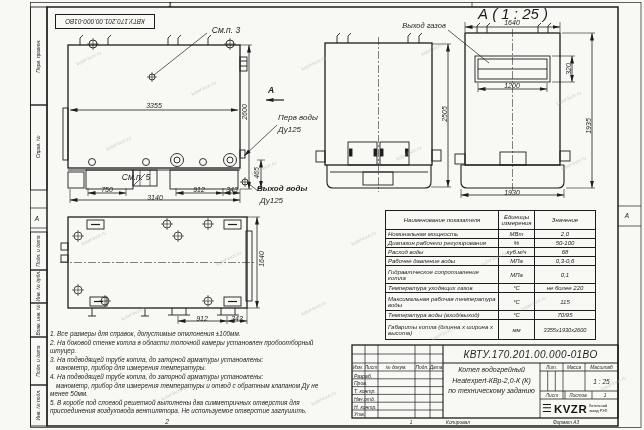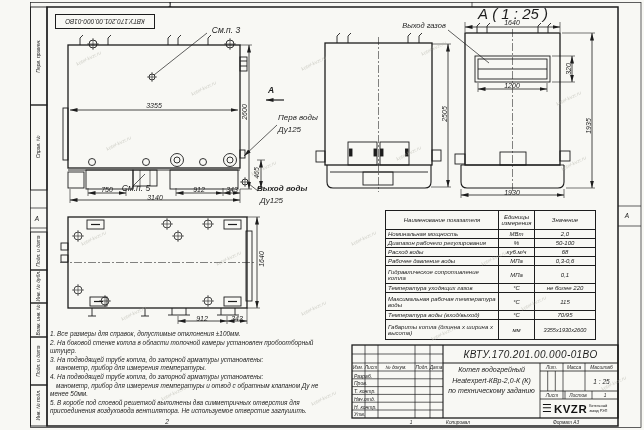--- a/index.html
+++ b/index.html
@@ -222,21 +222,21 @@
 
 <div class="vlabel" style="top:56px;">Перв. примен.</div>
 <div class="vlabel" style="top:147px;">Справ. №</div>
 <div class="vlabel" style="top:251px;">Подп. и дата</div>
 <div class="vlabel" style="top:286px;">Инв. № дубл.</div>
 <div class="vlabel" style="top:320px;">Взам. инв. №</div>
 <div class="vlabel" style="top:361px;">Подп. и дата</div>
 <div class="vlabel" style="top:405px;">Инв. № подл.</div>
 
 <div class="t lblc" style="left:226px;top:30px;">См.п. 3</div>
-<div class="t lblc" style="left:136px;top:188px;">См.п. 5</div>
+<div class="t lblc" style="left:136px;top:177px;">См.п. 5</div>
 <div class="t lblc" style="left:513px;top:13px;font-size:15px;">А ( 1 : 25 )</div>
 <div class="t lblc" style="left:424px;top:25px;font-size:7.5px;">Выход газов</div>
 <div class="t lblc" style="left:271px;top:90px;font-weight:bold;">А</div>
 <div class="t lbl" style="left:278px;top:113px;">Перв воды</div>
 <div class="t lbl" style="left:278px;top:125px;">Ду125</div>
 <div class="t lbl" style="left:257px;top:184px;font-weight:bold;">Выход воды</div>
 <div class="t lbl" style="left:260px;top:196px;">Ду125</div>
 
 <div class="t dimh" style="left:154px;top:105px;">3355</div>
 <div class="t dimh" style="left:107px;top:189px;">750</div>

